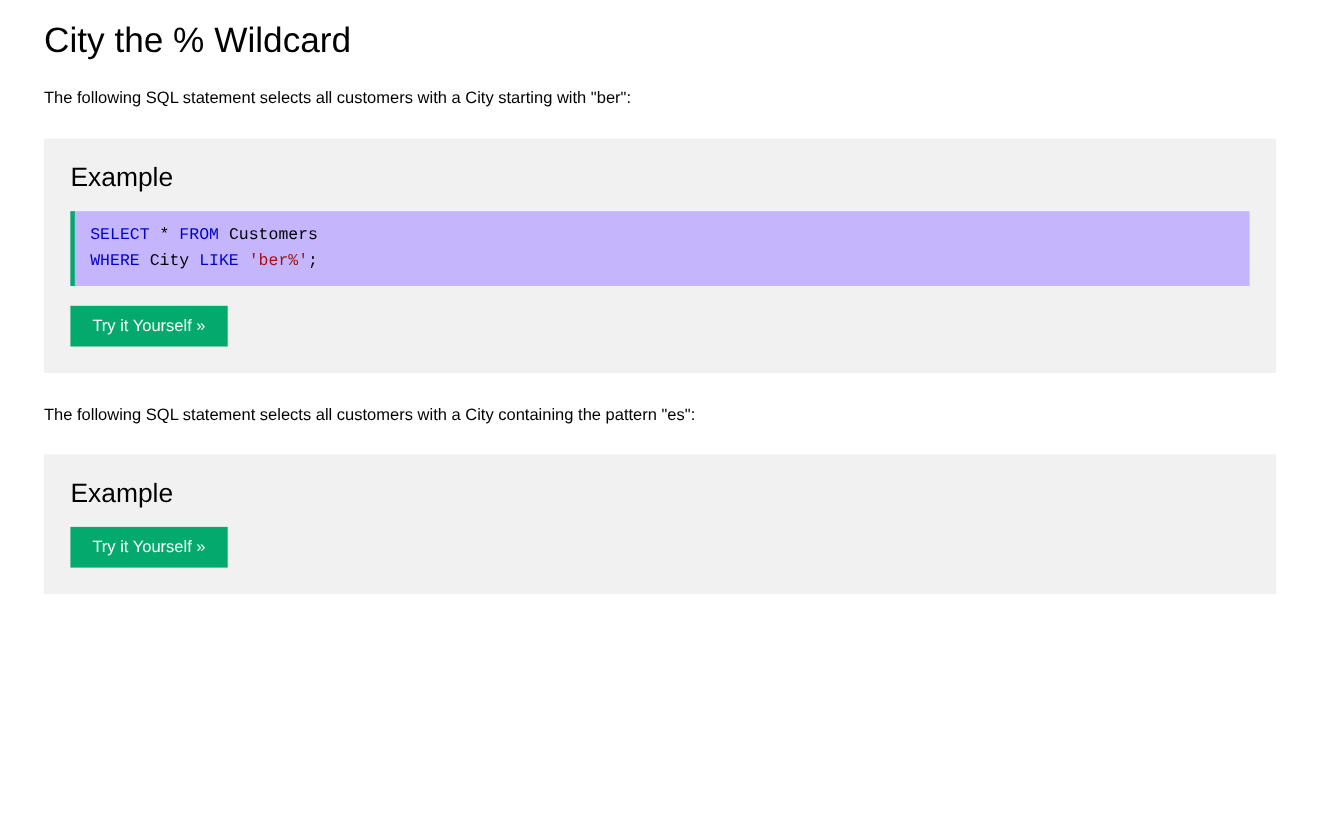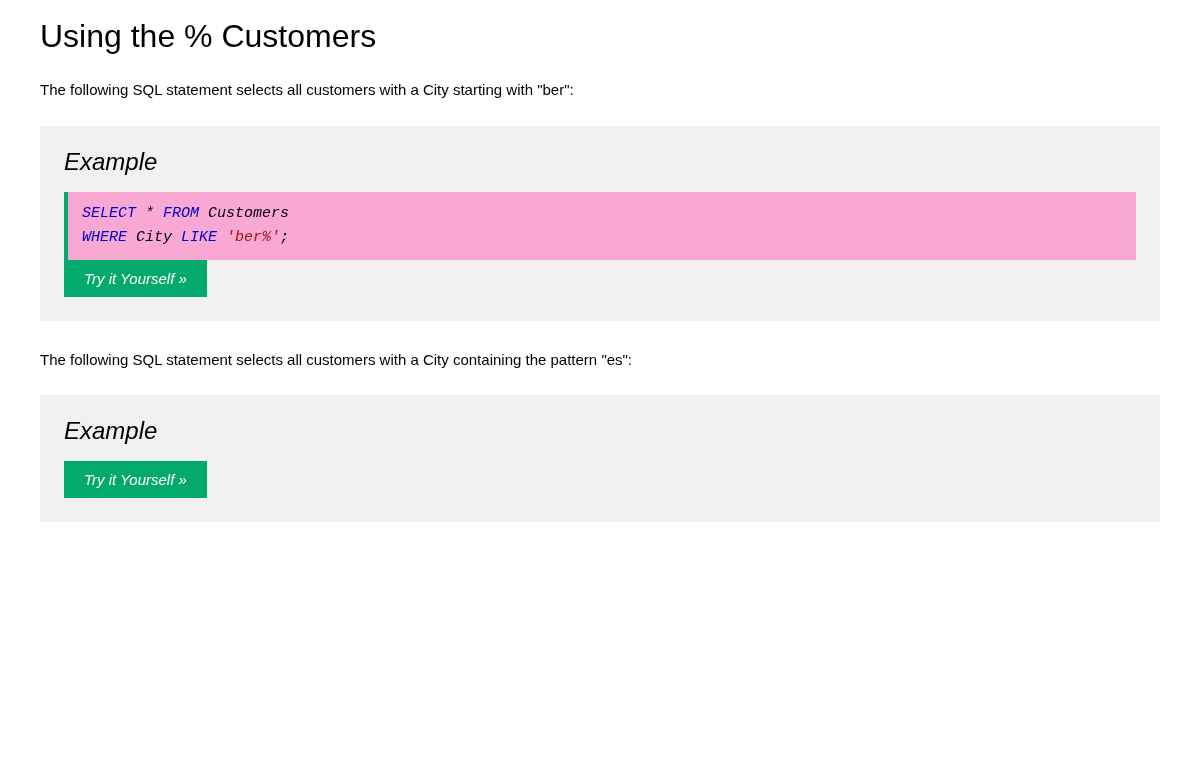--- a/index.html
+++ b/index.html
@@ -25,32 +25,32 @@
     p.intro {
       font-size: 15px;
       margin-bottom: 24px;
       line-height: 1.5;
       margin-top: 24px;
     }
     .example-box {
       background: #f1f1f1;
       padding: 12px 24px 24px 24px;
       margin-bottom: 28px;
-      font-style: italic;
     }
     .example-heading {
       font-size: 24px;
       font-weight: 400;
       font-family: 'Segoe UI', Arial, sans-serif;
       margin: 10px 0 16px 0;
     }
     .code-block {
-      background: #f9a8d4;
+      background: #c4b5fd;
       border-left: 4px solid #04AA6D;
       padding: 10px 14px;
+      margin-bottom: 18px;
       font-family: Consolas, Menlo, "Courier New", monospace;
       font-size: 15px;
       line-height: 1.6;
       white-space: pre;
     }
     .sql-keyword {
       color: #0000cd;
     }
     .sql-ident {
       color: #000;
@@ -69,21 +69,21 @@
       font-size: 15px;
       font-family: Verdana, Geneva, sans-serif;
       border: none;
       cursor: pointer;
       text-align: left;
     }
   </style>
 </head>
 <body>
 
-<h2 class="page-title">Using the % Customers</h2>
+<h2 class="page-title">City the % Wildcard</h2>
 
 <p class="intro">The following SQL statement selects all customers with a City starting with "ber":</p>
 
 <div class="example-box">
   <h3 class="example-heading">Example</h3>
   <div class="code-block"><span class="sql-keyword">SELECT</span> <span class="sql-ident">*</span> <span class="sql-keyword">FROM</span> <span class="sql-ident">Customers</span>
 <span class="sql-keyword">WHERE</span> <span class="sql-ident">City</span> <span class="sql-keyword">LIKE</span> <span class="sql-string">'ber%'</span><span class="sql-punc">;</span></div>
   <a class="try-btn">Try it Yourself »</a>
 </div>
 

